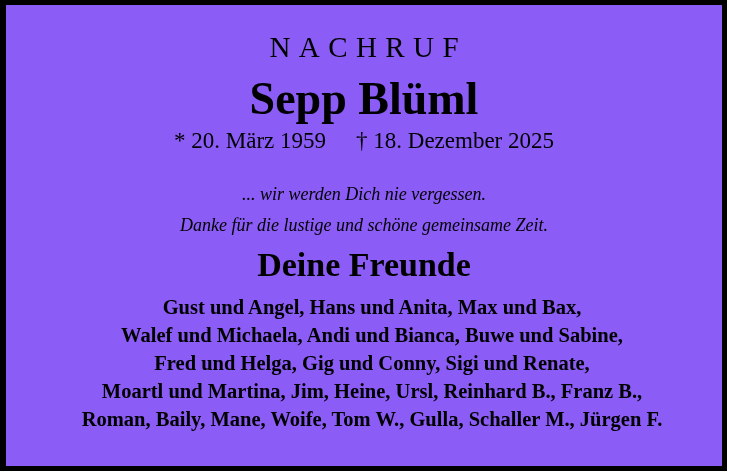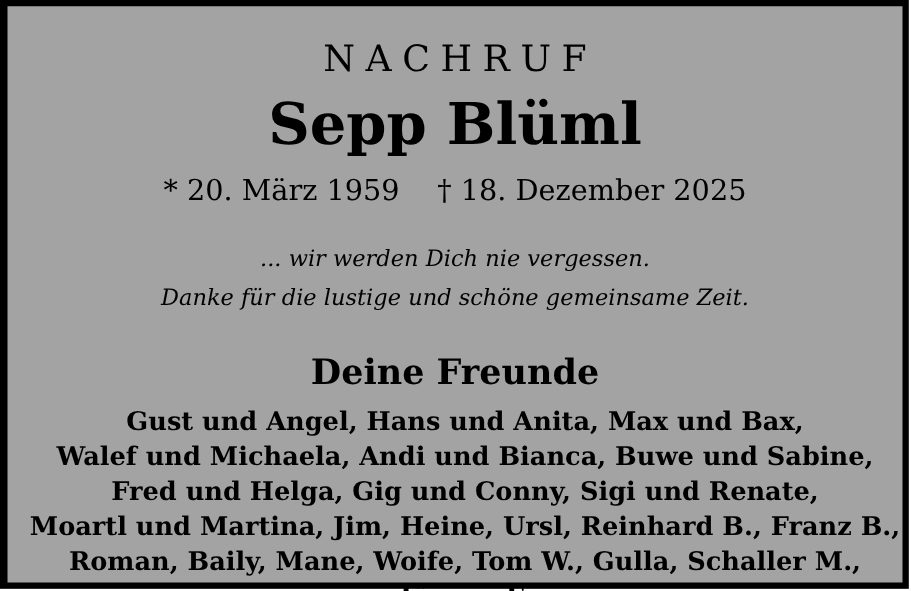--- a/index.html
+++ b/index.html
@@ -13,22 +13,23 @@
     color: #000000;
   }
   .frame {
     position: absolute;
     top: 0;
     left: 0;
     right: 2px;
     bottom: 2px;
     border: 5px solid #000000;
     border-left-width: 6px;
-    background: #a3a3a3;
+    background: #8b5cf6;
     box-sizing: border-box;
+    font-family: Liberation Serif, serif;
   }
   .content {
     width: 100%;
     height: 100%;
     display: flex;
     flex-direction: column;
     align-items: center;
     text-align: center;
   }
   .kicker {
@@ -39,37 +40,37 @@
     text-indent: 0.29em; 
     font-weight: 400;
   }
   .deceased-name {
     margin-top: 11px;
     font-size: 46px;
     line-height: 1.15;
     font-weight: 700;
   }
   .dates {
-    margin-top: 15px;
+    margin-top: 2px;
     display: flex;
     flex-direction: row;
     justify-content: center;
     gap: 30px;
     font-size: 23px;
     line-height: 1.1;
   }
   .tribute {
     margin-top: 25px;
     font-style: italic;
     font-size: 18px;
     line-height: 31px;
   }
   .closing {
-    margin-top: 28px;
-    font-size: 28px;
+    margin-top: 4px;
+    font-size: 34px;
     line-height: 1.15;
     font-weight: 700;
   }
   .mourners {
     margin-top: 9px;
     font-size: 20.5px;
     line-height: 28px;
     font-weight: 700;
     padding-left: 16px;
   }

